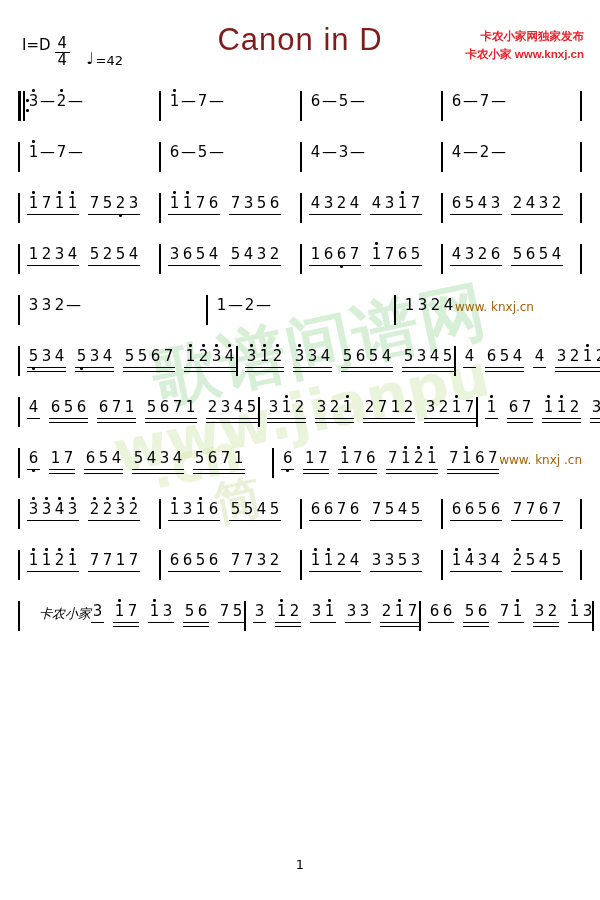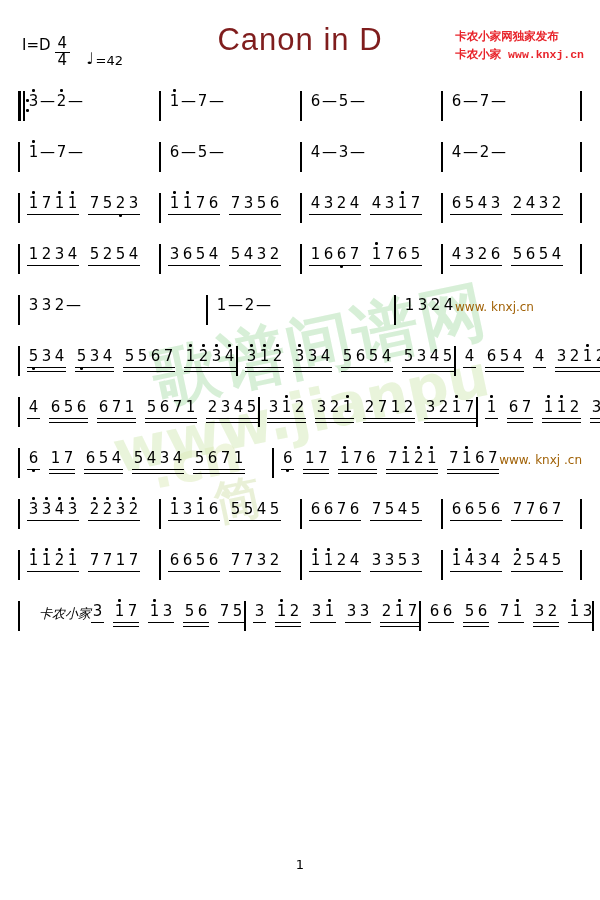--- a/index.html
+++ b/index.html
@@ -102,22 +102,22 @@
     text-align: center;
     font-family: Liberation Sans, sans-serif;
     font-size: 31px;
     letter-spacing: 1px;
     color: #7f1d1d;
   }
   .site-info {
     position: absolute;
     right: 16px;
     top: 28px;
-    text-align: left;
-    font-family: Liberation Mono, monospace;
+    text-align: right;
+    font-family: Liberation Sans, sans-serif;
     font-size: 11.5px;
     line-height: 1.55;
     color: #e8232a;
     font-weight: bold;
   }
   .site-info .line2 { letter-spacing: 0px; }
 
   
   .sheet {
     position: relative;

